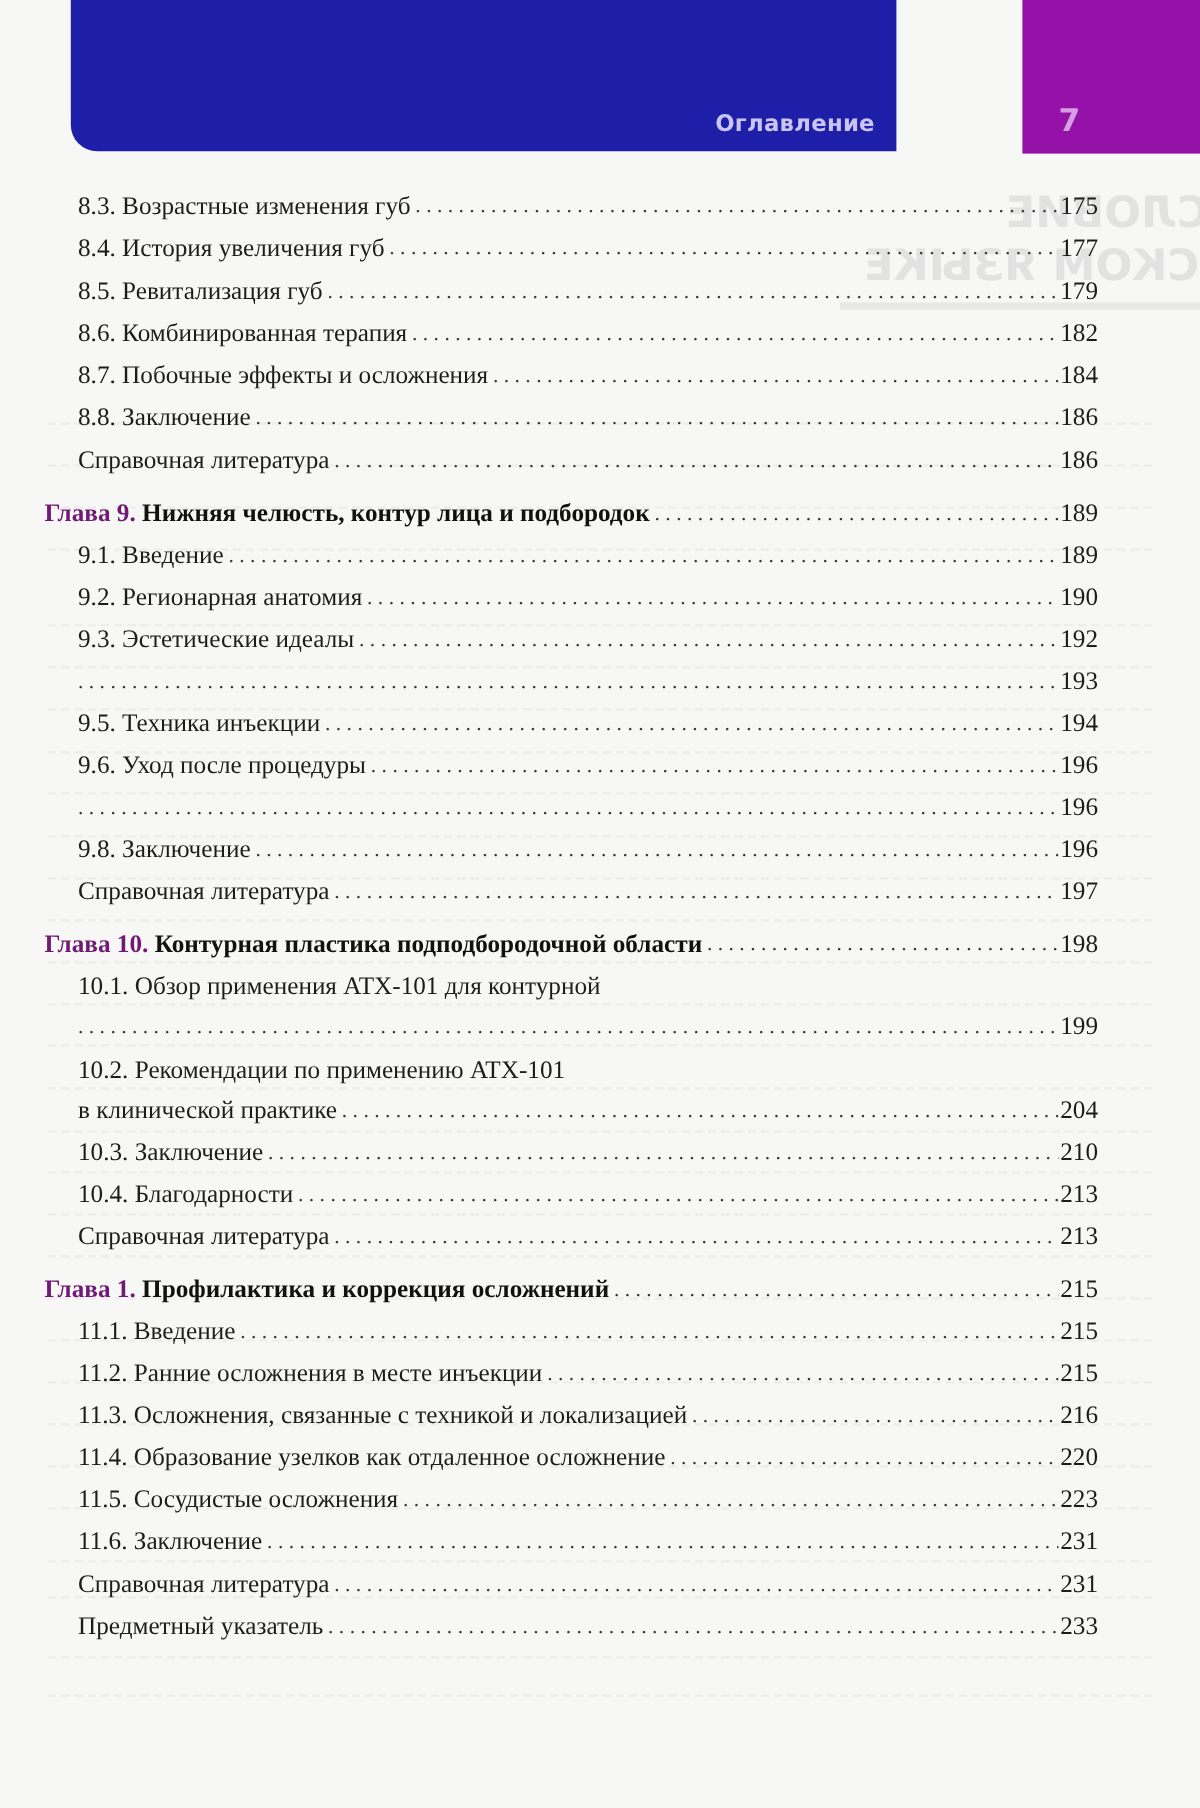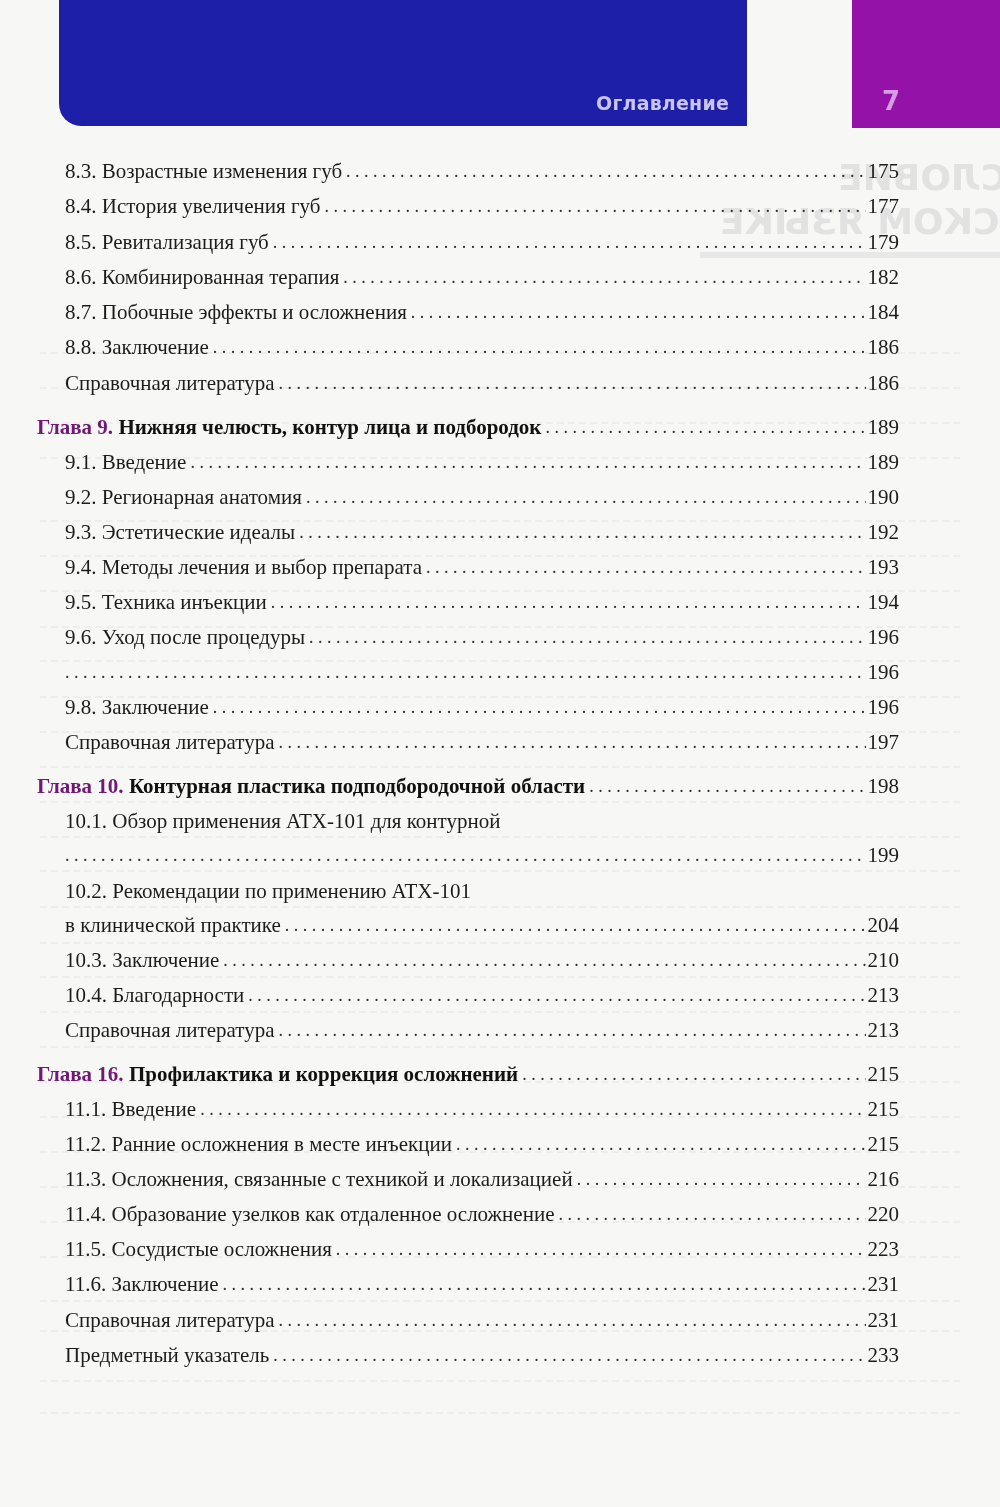--- a/index.html
+++ b/index.html
@@ -55,21 +55,21 @@
 
     .toc {
       position: absolute; left: 0; top: 0; width: 1000px;
     }
     .toc-row {
       position: absolute; left: 0; width: 1000px; height: 34px;
       font-size: 21px; line-height: 34px;
     }
     .toc-row .entry {
       position: absolute; display: flex; align-items: flex-start;
-      right: 101px;
+      right: 85px;
     }
     .entry .label { white-space: nowrap; padding-right: 4px; }
     .entry .leader {
       flex: 1 1 auto; overflow: hidden; white-space: nowrap;
       color: #333; letter-spacing: 6.5px; font-size: 18px;
     }
     .entry .leader::before {
       content: ". . . . . . . . . . . . . . . . . . . . . . . . . . . . . . . . . . . . . . . . . . . . . . . . . . . . . . . . . . . . . . . . . . . . . . . . . . . . . . . . . . . . . . . . . . . . . . . . . . . . . . . . . . . . . . . . . . . . . . . . . . . . . . . . . . . . . . . . . . . . . . . . . . . . . . . . . . . . . . . . . . . . . . .";
       letter-spacing: 0;
     }
@@ -205,21 +205,20 @@
   </div>
   <div class="toc-row lvl-sub" style="top:515px">
     <div class="entry">
         <span class="label">9.3. Эстетические идеалы</span>
         <span class="leader"></span>
         <span class="page">192</span>
       </div>
   </div>
   <div class="toc-row lvl-sub" style="top:550px">
     <div class="entry">
-        <span class="label">9.4. Методы лечения и выбор препарата</span>
         <span class="leader"></span>
         <span class="page">193</span>
       </div>
   </div>
   <div class="toc-row lvl-sub" style="top:585px">
     <div class="entry">
         <span class="label">9.5. Техника инъекции</span>
         <span class="leader"></span>
         <span class="page">194</span>
       </div>
@@ -291,21 +290,21 @@
   <div class="toc-row lvl-sub" style="top:1013px">
     <div class="entry">
         <span class="label">Справочная литература</span>
         <span class="leader"></span>
         <span class="page">213</span>
       </div>
   </div>
 
   <div class="toc-row lvl-chap" style="top:1057px">
     <div class="entry">
-        <span class="label"><span class="prefix">Глава 16.</span> <span class="title">Профилактика и коррекция осложнений</span></span>
+        <span class="label"><span class="prefix">Глава 1.</span> <span class="title">Профилактика и коррекция осложнений</span></span>
         <span class="leader"></span>
         <span class="page">215</span>
       </div>
   </div>
   <div class="toc-row lvl-sub" style="top:1092px">
     <div class="entry">
         <span class="label">11.1. Введение</span>
         <span class="leader"></span>
         <span class="page">215</span>
       </div>

